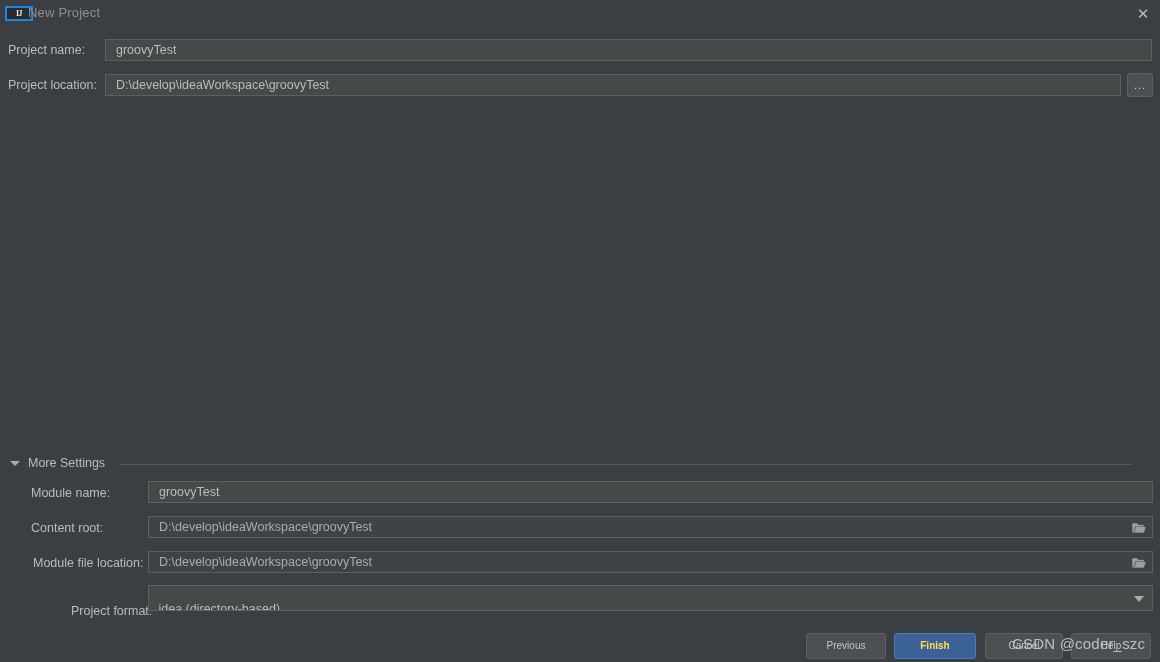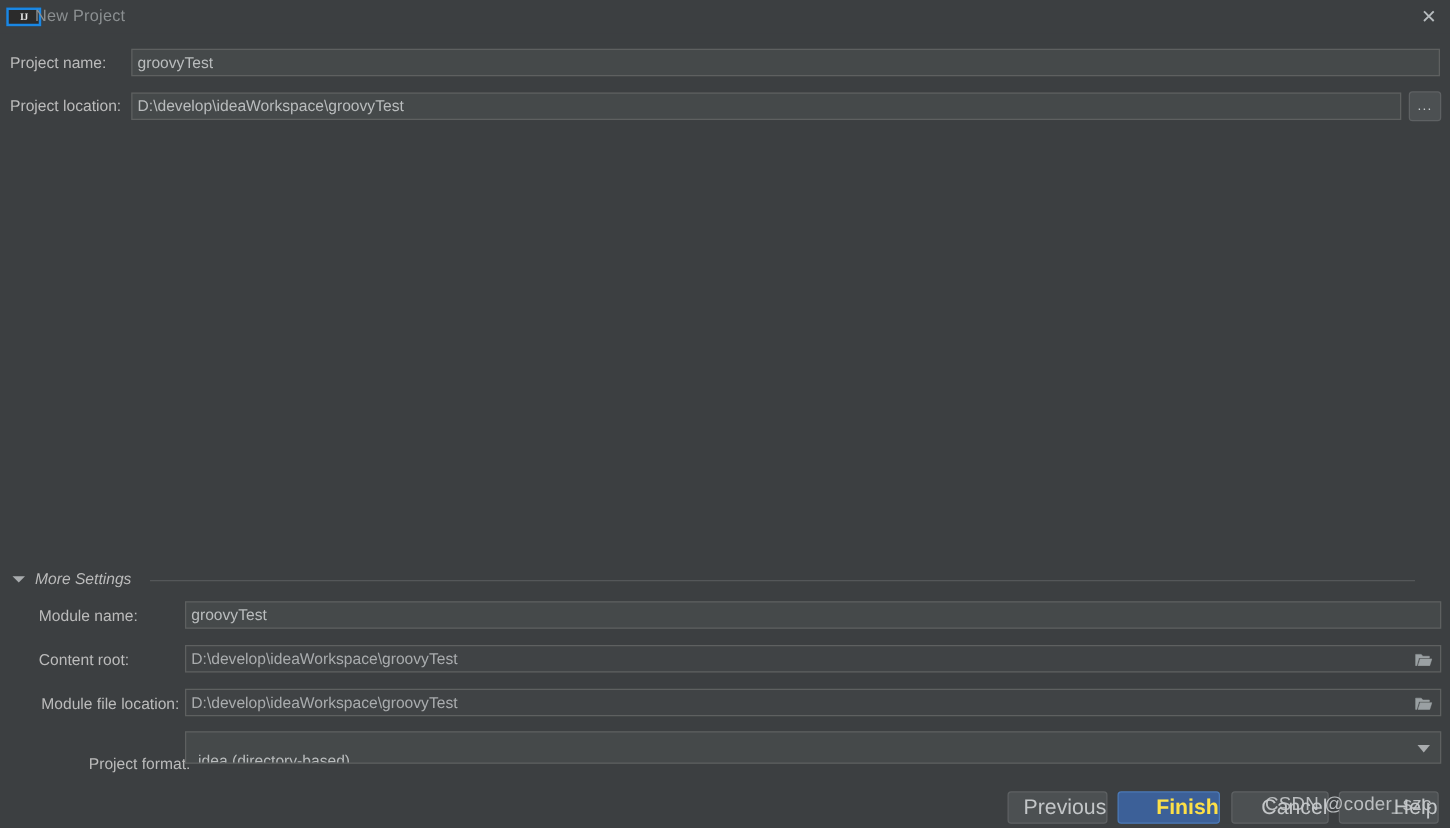--- a/index.html
+++ b/index.html
@@ -67,21 +67,21 @@
     white-space: nowrap;
   }
   .text-field {
     position: absolute;
     box-sizing: border-box;
     background: #45494a;
     border: 1px solid #5e6060;
     color: #b9bcbd;
     font-size: 12.5px;
     line-height: 20px;
-    padding: 0 4px;
+    padding: 0 10px;
     height: 22px;
     white-space: nowrap;
     overflow: hidden;
     cursor: text;
   }
   .text-field.readonly {
     background: #404345;
     color: #a9acae;
   }
 
@@ -109,21 +109,21 @@
     font-size: 11px;
     letter-spacing: 1px;
     color: #c7cbcd;
     line-height: 6px;
   }
 
   
   #more-settings-row {
     position: absolute;
     left: 0; top: 455px;
-    width: 1140px; height: 18px; font-style: italic;
+    width: 1140px; height: 18px;
   }
   #more-settings-caret {
     position: absolute;
     left: 10px; top: 6px;
     width: 0; height: 0;
     border-left: 5px solid transparent;
     border-right: 5px solid transparent;
     border-top: 5px solid #a9acae;
     cursor: pointer;
   }
@@ -185,23 +185,23 @@
 
   
   .dialog-button {
     position: absolute;
     box-sizing: border-box;
     height: 26px;
     background: #4c5052;
     border: 1px solid #5e6163;
     border-radius: 3px;
     color: #c3c6c8;
-    font-size: 17px;
+    font-size: 10px;
     line-height: 24px;
-    text-align: right;
+    text-align: center;
     cursor: pointer;
     white-space: nowrap;
   }
   #button-previous { left: 806px; top: 633px; width: 80px; }
   #button-finish {
     left: 894px; top: 633px; width: 82px;
     background: #3c6098;
     border: 1px solid #4b7ab8;
     color: #fde047;
     font-weight: bold;

